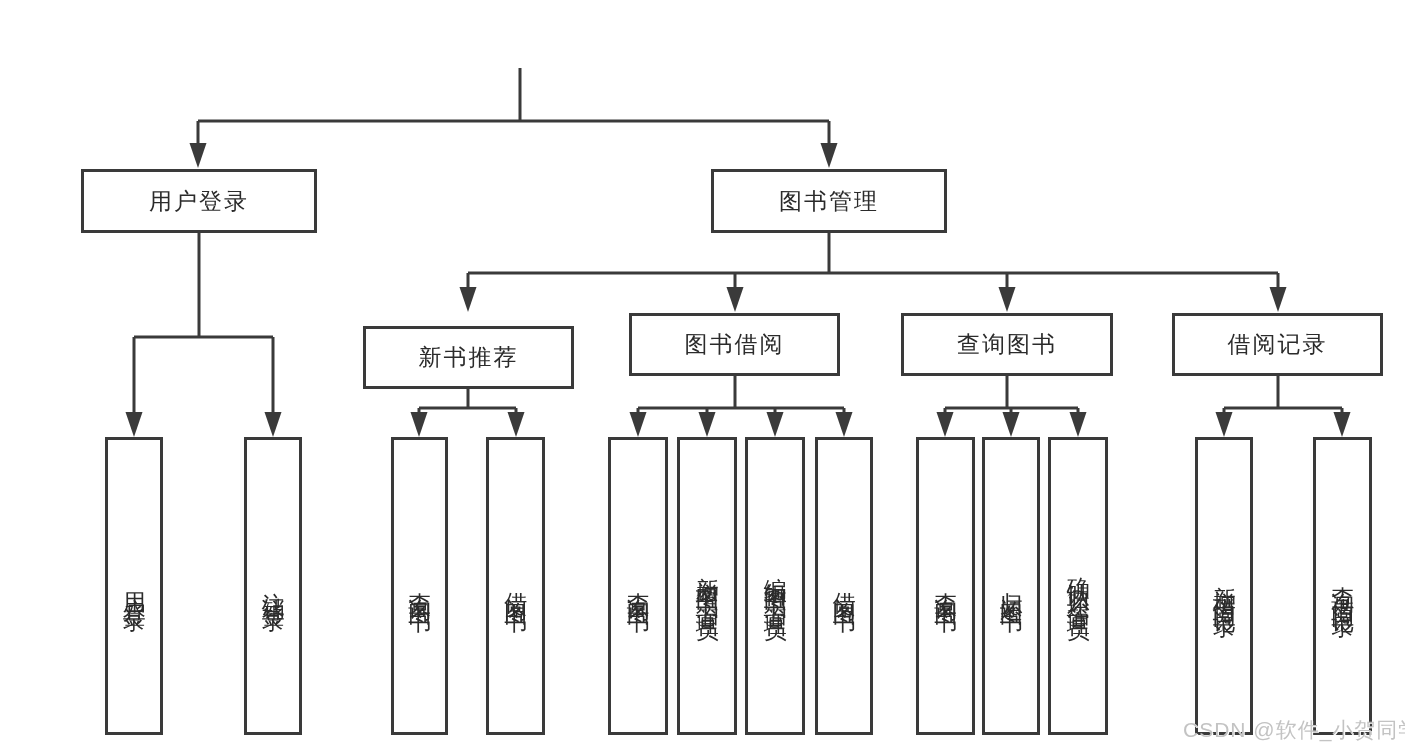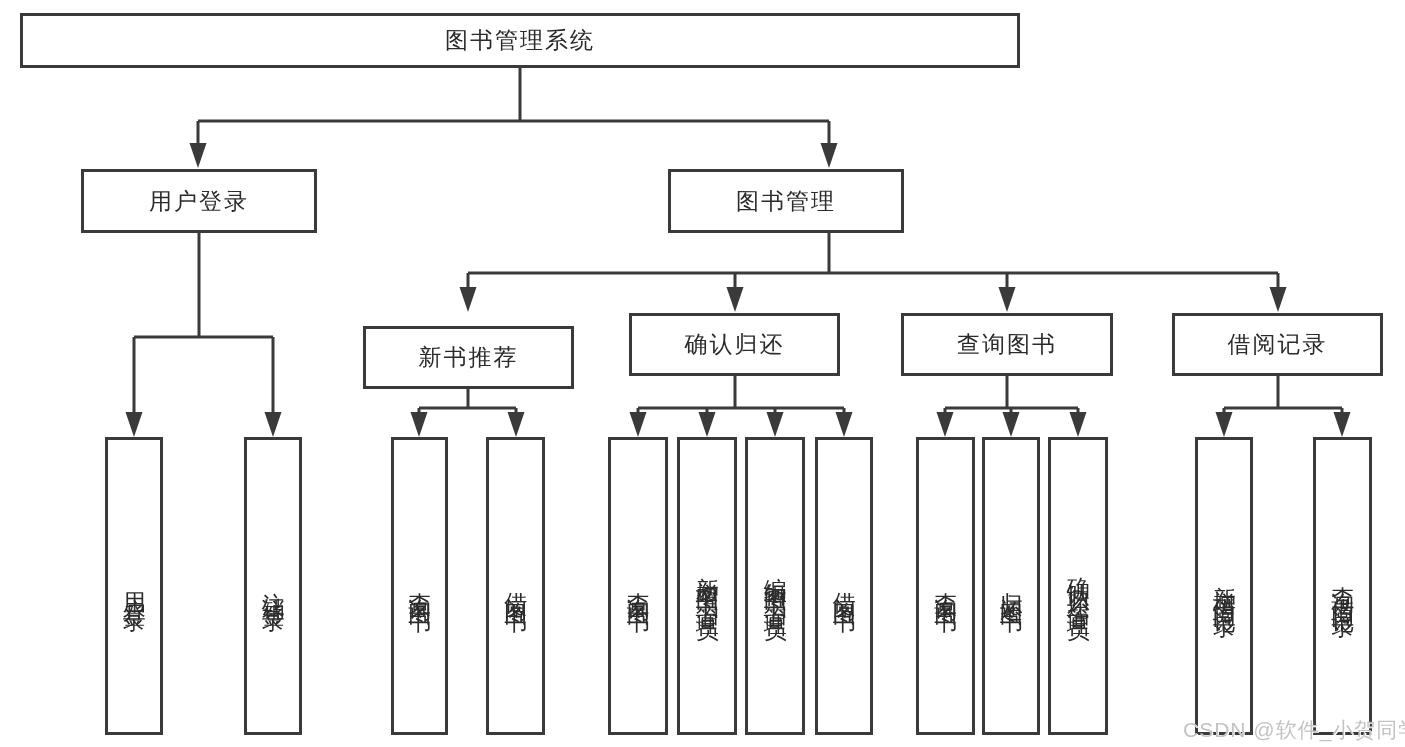--- a/index.html
+++ b/index.html
@@ -41,21 +41,21 @@
     writing-mode: vertical-rl;
     text-orientation: mixed;
     letter-spacing: 6px;
     white-space: normal;
     line-height: 1.1;
   }
   
   .b-root { left: 20px;  top: 13px;  width: 1000px; height: 55px; }
   
   .b-login { left: 81px;  top: 169px; width: 236px; height: 64px; }
-  .b-mgmt  { left: 668px; top: 169px; width: 236px; height: 64px; }
+  .b-mgmt  { left: 711px; top: 169px; width: 236px; height: 64px; }
   
   .b-l3-0 { left: 363px;  top: 313px; width: 211px; height: 63px; margin-top: 13px; }
   .b-l3-1 { left: 629px;  top: 313px; width: 211px; height: 63px; }
   .b-l3-2 { left: 901px;  top: 313px; width: 212px; height: 63px; }
   .b-l3-3 { left: 1172px; top: 313px; width: 211px; height: 63px; align-items: center; }
   
   .leaf { top: 437px; height: 298px; }
   .lf-0  { left: 105px;  width: 58px; }
   .lf-1  { left: 244px;  width: 58px; }
   .lf-2  { left: 391px;  width: 57px; }
@@ -142,36 +142,33 @@
 
     <g stroke="#3a3a3a" stroke-width="3" fill="none">
       <path d="M1278,376 V408 M1224,408 H1342 M1224,408 V416 M1342,408 V416"></path>
     </g>
     <g fill="#3a3a3a" stroke="none">
       <polygon points="1215.5,412 1232.5,412 1224,437"></polygon>
       <polygon points="1333.5,412 1350.5,412 1342,437"></polygon>
     </g>
   </svg>
 
-  <div class="box b-root">
-    <span class="lbl">图书管理系统</span>
-  </div>
 
   <div class="box b-login">
     <span class="lbl">用户登录</span>
   </div>
   <div class="box b-mgmt">
     <span class="lbl">图书管理</span>
   </div>
 
   <div class="box b-l3-0">
     <span class="lbl">新书推荐</span>
   </div>
   <div class="box b-l3-1">
-    <span class="lbl">确认归还</span>
+    <span class="lbl">图书借阅</span>
   </div>
   <div class="box b-l3-2">
     <span class="lbl">查询图书</span>
   </div>
   <div class="box b-l3-3">
     <span class="lbl">借阅记录</span>
   </div>
 
   <div class="box v leaf lf-0">
     <span class="lbl">用户登录</span>

